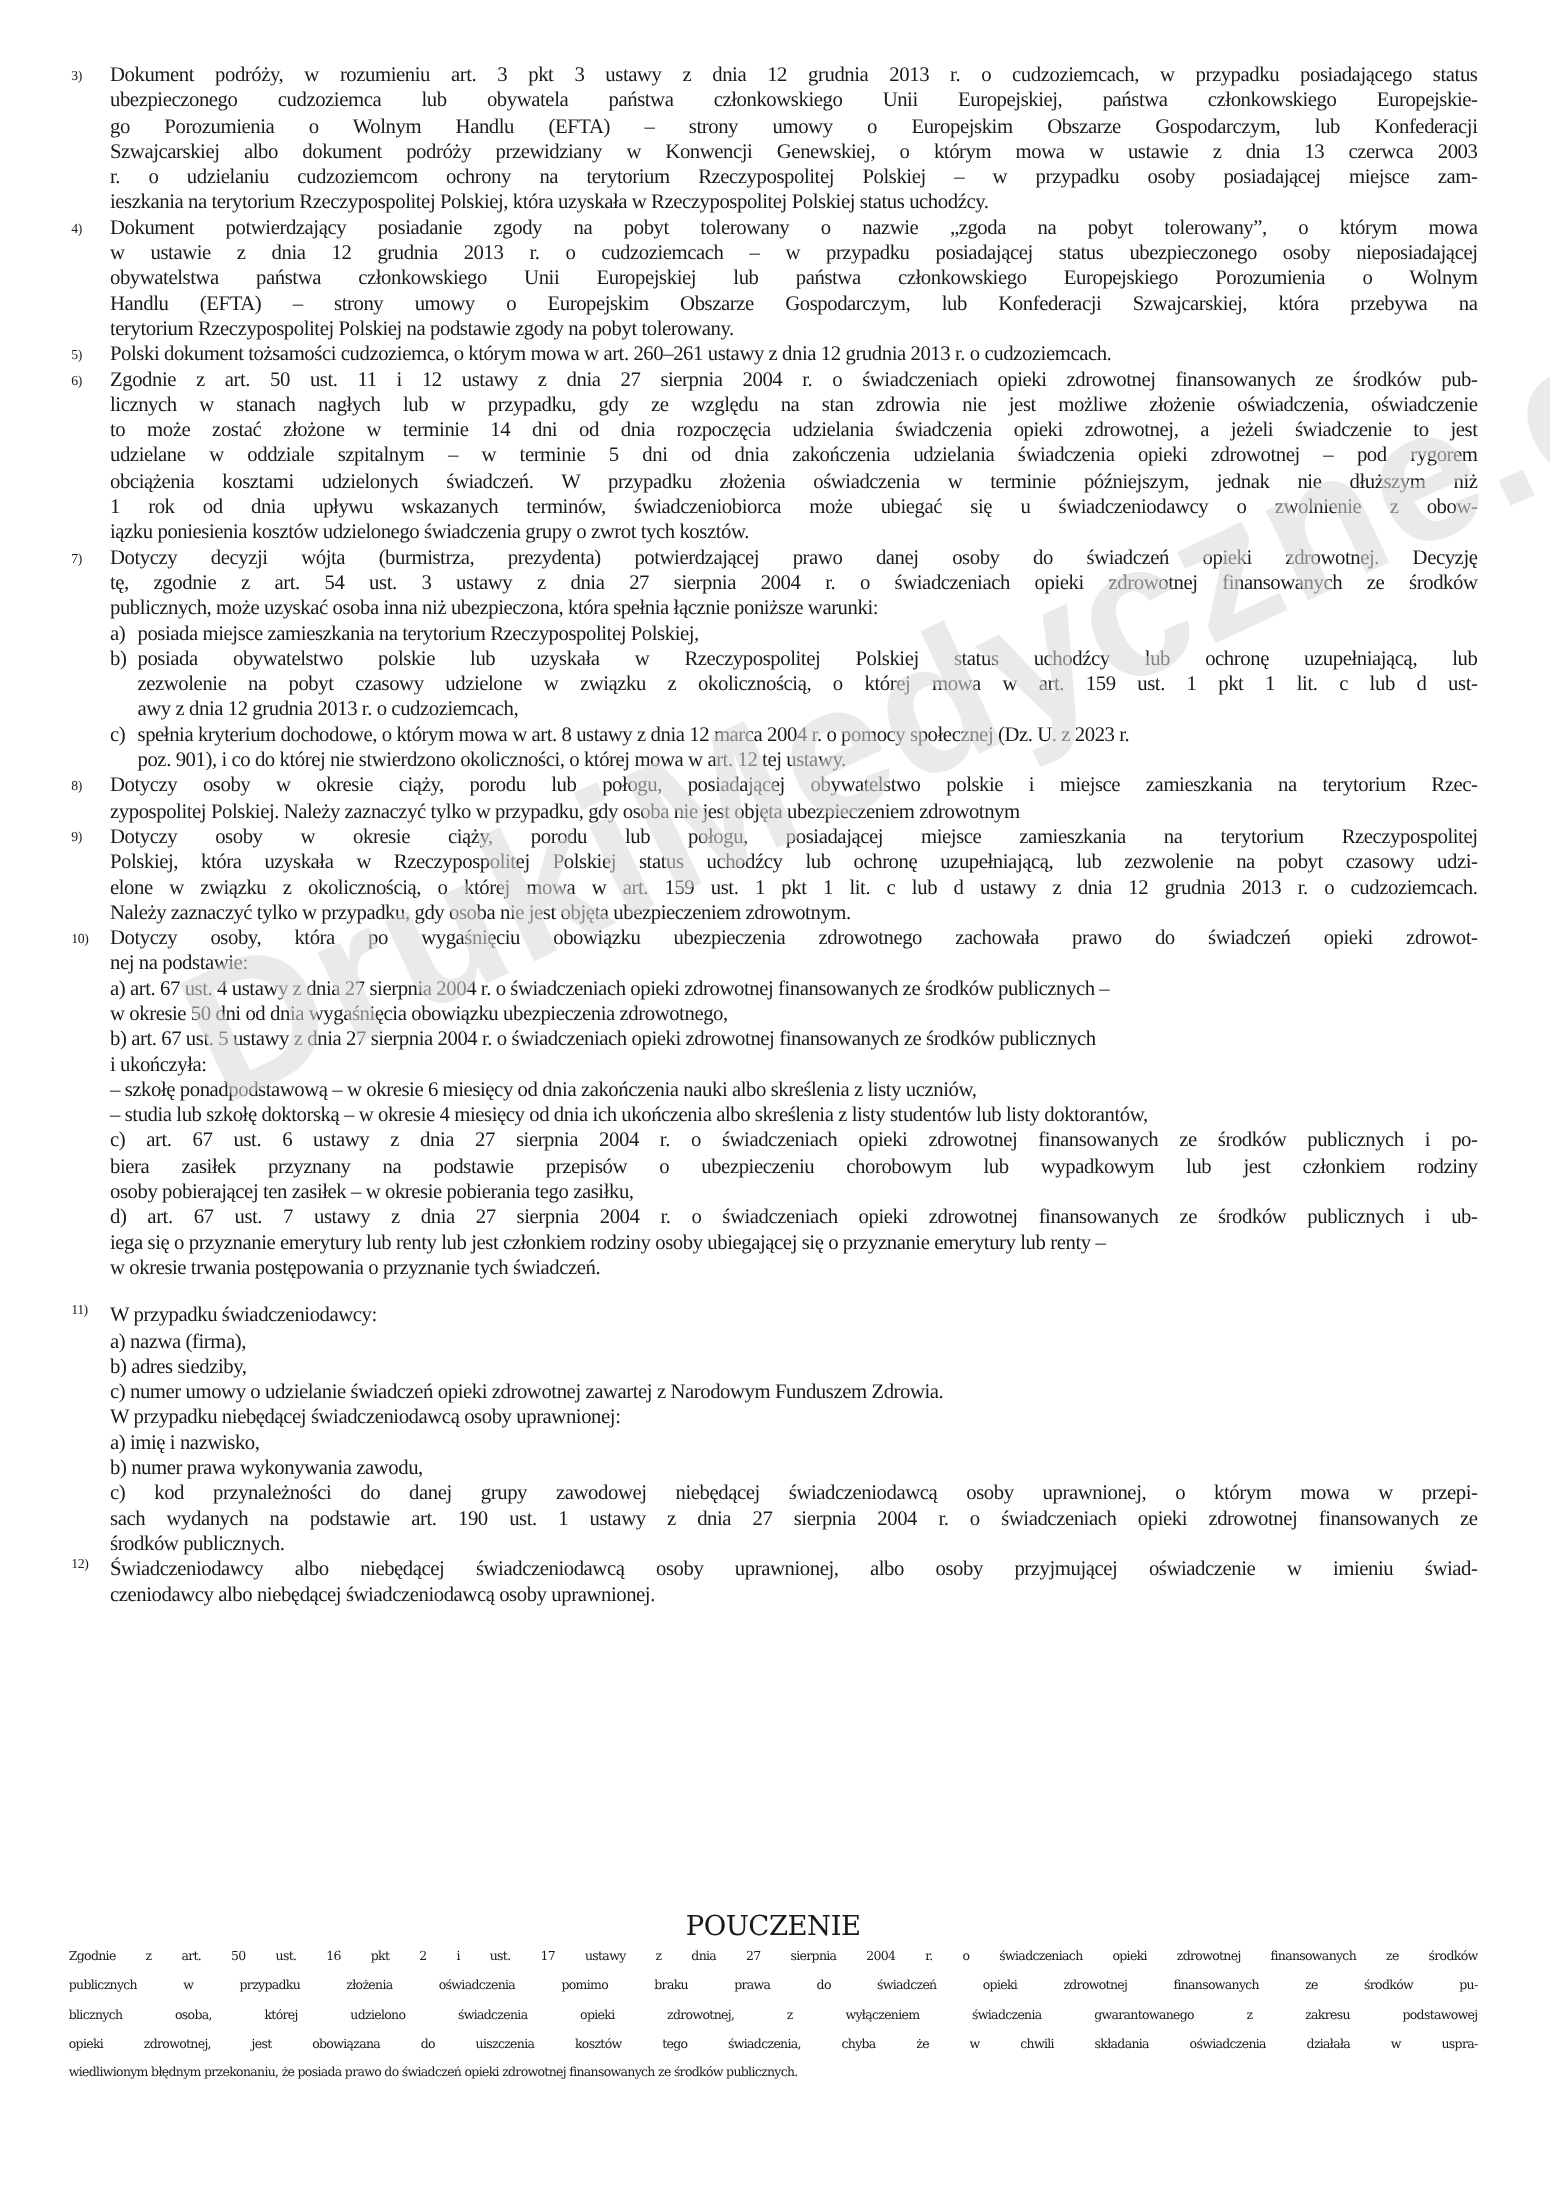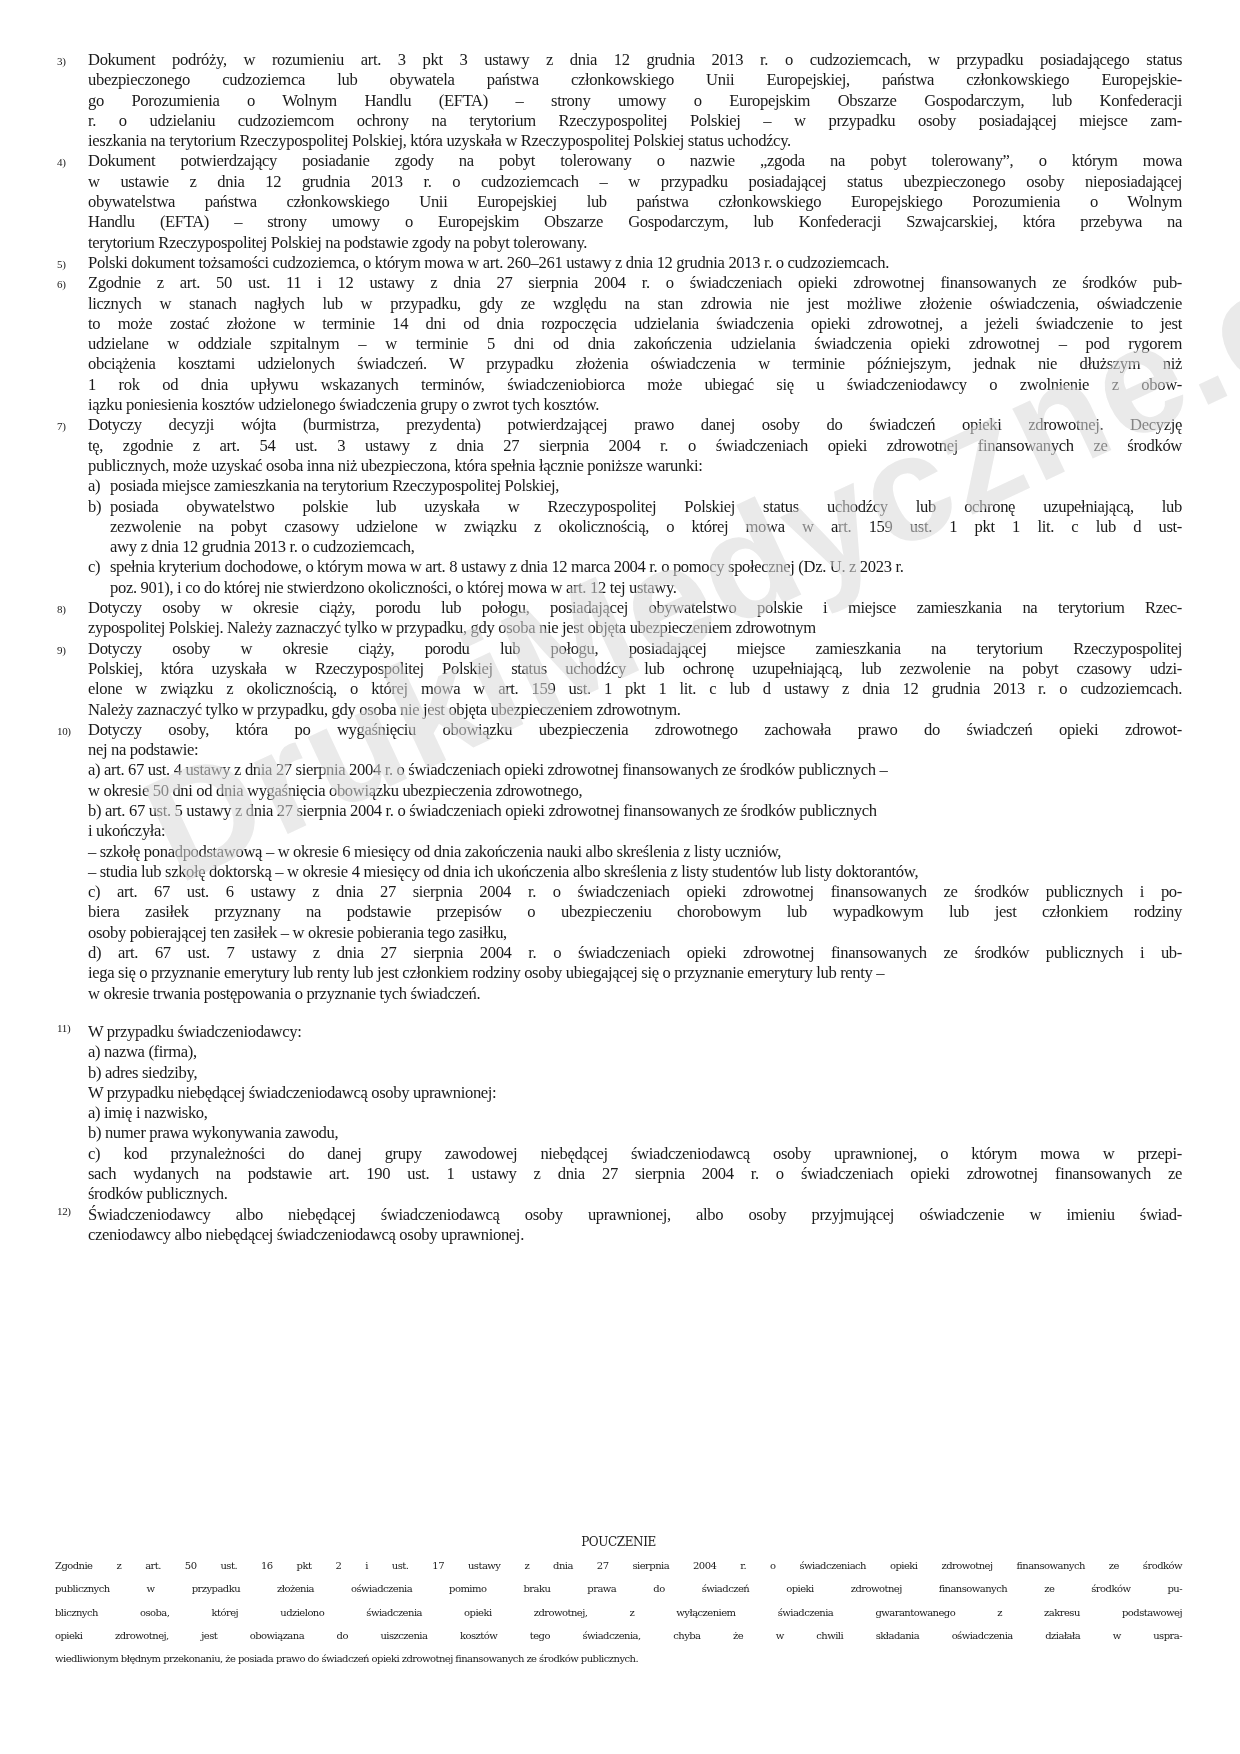--- a/index.html
+++ b/index.html
@@ -20,21 +20,21 @@
     font-size: 11px; line-height: 22px;
   }
   .note .num.sup { top: -5px; font-size: 11px; }
   .line { display: block; text-align: justify; text-align-last: justify; white-space: nowrap; }
   .line.last { text-align-last: left; }
   .section {
     position: absolute; left: 55px; top: 1531px; width: 1127px;
     font-family: "DejaVu Serif", "Liberation Serif", serif;
   }
   .section-title {
-    text-align: center; font-size: 12px; line-height: 22px; margin: 0 0 1px 0;
+    text-align: center; font-size: 22px; line-height: 22px; margin: 0 0 1px 0;
     letter-spacing: -0.4px;
   }
   .section-body { font-size: 10px; line-height: 23.3px; letter-spacing: -0.55px; }
   .watermark {
     position: absolute; left: 120px; top: 760px;
     font-family: "Liberation Sans", "DejaVu Sans", sans-serif;
     font-weight: bold; font-size: 150px; color: #d9d9d9;
     transform: rotate(-25deg); transform-origin: left top;
     opacity: 0.55; white-space: nowrap; pointer-events: none;
     letter-spacing: 2px; z-index: 2;
@@ -47,20 +47,21 @@
 
   <div class="watermark">DrukiMedyczne.com</div>
 
   <div class="notes">
 
     <div class="note">
       <span class="num">3)</span>
       <span class="line">Dokument podróży, w rozumieniu art. 3 pkt 3 ustawy z dnia 12 grudnia 2013 r. o cudzoziemcach, w przypadku posiadającego status</span>
       <span class="line">ubezpieczonego cudzoziemca lub obywatela państwa członkowskiego Unii Europejskiej, państwa  członkowskiego  Europejskie-</span>
       <span class="line">go  Porozumienia  o  Wolnym  Handlu  (EFTA)  –  strony  umowy o Europejskim Obszarze Gospodarczym, lub Konfederacji</span>
+      <span class="line">Szwajcarskiej albo dokument podróży przewidziany w Konwencji Genewskiej, o którym mowa w ustawie z dnia 13 czerwca 2003</span>
       <span class="line">r. o udzielaniu cudzoziemcom ochrony na terytorium Rzeczypospolitej Polskiej – w przypadku osoby posiadającej miejsce zam-</span>
       <span class="line last">ieszkania na terytorium Rzeczypospolitej Polskiej, która uzyskała w Rzeczypospolitej Polskiej status uchodźcy.</span>
     </div>
 
     <div class="note">
       <span class="num">4)</span>
       <span class="line">Dokument potwierdzający posiadanie zgody na pobyt tolerowany o nazwie „zgoda na pobyt tolerowany”, o którym mowa</span>
       <span class="line">w ustawie z dnia 12 grudnia 2013 r. o cudzoziemcach – w przypadku posiadającej status ubezpieczonego osoby nieposiadającej</span>
       <span class="line">obywatelstwa państwa członkowskiego Unii Europejskiej lub państwa członkowskiego Europejskiego Porozumienia o Wolnym</span>
       <span class="line">Handlu (EFTA) – strony umowy o Europejskim Obszarze Gospodarczym, lub Konfederacji Szwajcarskiej, która przebywa na</span>
@@ -135,20 +136,21 @@
       <span class="line">d)  art. 67 ust. 7 ustawy z dnia 27 sierpnia 2004 r. o świadczeniach opieki zdrowotnej finansowanych ze środków publicznych i ub-</span>
       <span class="line last">iega się o przyznanie emerytury lub renty lub jest członkiem rodziny osoby ubiegającej się o przyznanie emerytury lub renty –</span>
       <span class="line last">w okresie trwania postępowania o przyznanie tych świadczeń.</span>
     </div>
 
     <div class="note" style="margin-top:18px;">
       <span class="num sup">11)</span>
       <span class="line last">W przypadku świadczeniodawcy:</span>
       <span class="line last">a)  nazwa (firma),</span>
       <span class="line last">b)  adres siedziby,</span>
+      <span class="line last">c)  numer umowy o udzielanie świadczeń opieki zdrowotnej zawartej z Narodowym Funduszem Zdrowia.</span>
       <span class="line last">W przypadku niebędącej świadczeniodawcą osoby uprawnionej:</span>
       <span class="line last">a)  imię i nazwisko,</span>
       <span class="line last">b)  numer prawa wykonywania zawodu,</span>
       <span class="line">c)  kod przynależności do danej grupy zawodowej niebędącej świadczeniodawcą osoby uprawnionej, o którym mowa w przepi-</span>
       <span class="line">sach wydanych na podstawie art. 190 ust. 1 ustawy z dnia 27 sierpnia 2004 r. o świadczeniach opieki zdrowotnej finansowanych ze</span>
       <span class="line last">środków publicznych.</span>
     </div>
 
     <div class="note">
       <span class="num sup">12)</span>

